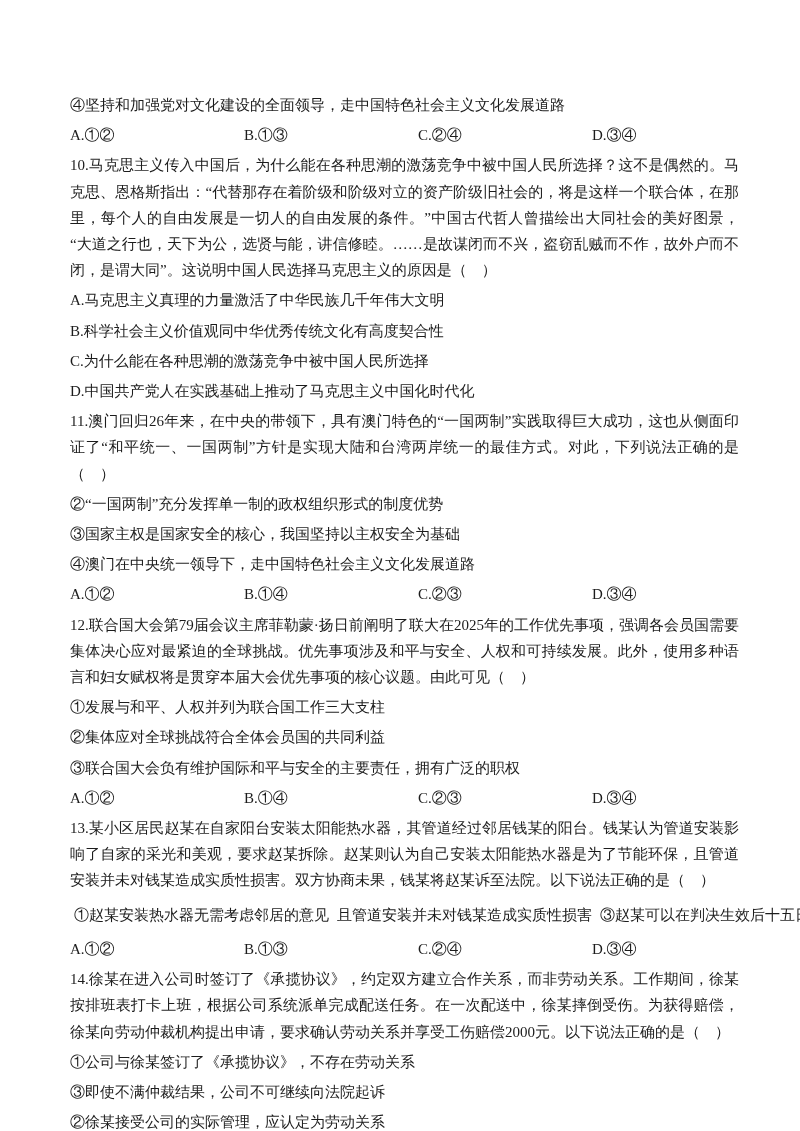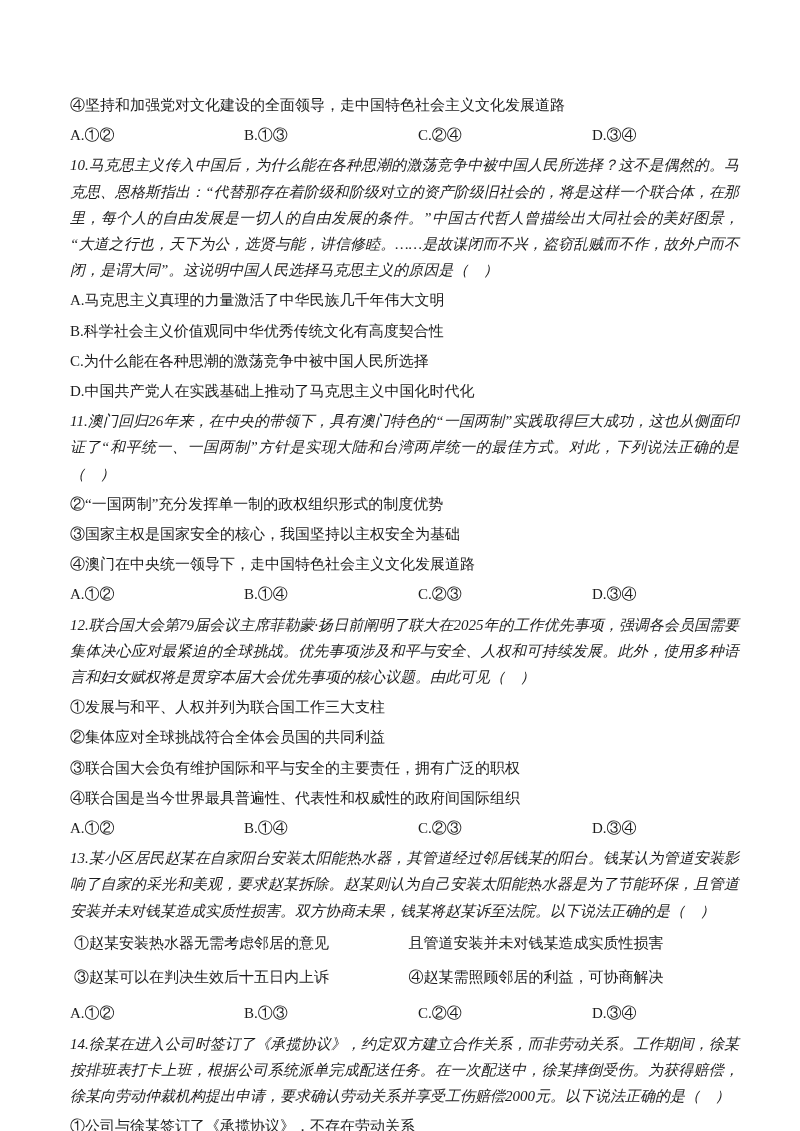--- a/index.html
+++ b/index.html
@@ -22,39 +22,37 @@
     font-size: 15px;
     line-height: 26.2px;
   }
   p, div {
     margin: 4px;
     padding: 0;
   }
   .stem {
     text-align: justify;
     text-justify: inter-ideograph;
-    font-style: italic;
   }
   .line {
     text-align: left;
     white-space: nowrap;
   }
   .answer-row {
     display: grid;
     grid-template-columns: 1fr 1fr 1fr 1fr;
     gap: 27px;
   }
   .answer-row span {
     text-align: left;
     white-space: nowrap;
   }
   .two-col {
     display: grid;
-    grid-template-columns: 1fr 1fr;
-    font-family: Liberation Mono, monospace;
+    grid-template-columns: 1fr 1fr 1fr 1fr;
   }
   .two-col p {
     white-space: nowrap;
   }
 </style>
 </head>
 <body>
 
 <div class="page">
 
@@ -80,21 +78,20 @@
     <span>A.①②</span>
     <span>B.①④</span>
     <span>C.②③</span>
     <span>D.③④</span>
   </div>
 
   <p class="stem">12.联合国大会第79届会议主席菲勒蒙·扬日前阐明了联大在2025年的工作优先事项，强调各会员国需要集体决心应对最紧迫的全球挑战。优先事项涉及和平与安全、人权和可持续发展。此外，使用多种语言和妇女赋权将是贯穿本届大会优先事项的核心议题。由此可见（　）</p>
   <p class="line">①发展与和平、人权并列为联合国工作三大支柱</p>
   <p class="line">②集体应对全球挑战符合全体会员国的共同利益</p>
   <p class="line">③联合国大会负有维护国际和平与安全的主要责任，拥有广泛的职权</p>
-  <p class="line">④联合国是当今世界最具普遍性、代表性和权威性的政府间国际组织</p>
   <div class="answer-row">
     <span>A.①②</span>
     <span>B.①④</span>
     <span>C.②③</span>
     <span>D.③④</span>
   </div>
 
   <p class="stem">13.某小区居民赵某在自家阳台安装太阳能热水器，其管道经过邻居钱某的阳台。钱某认为管道安装影响了自家的采光和美观，要求赵某拆除。赵某则认为自己安装太阳能热水器是为了节能环保，且管道安装并未对钱某造成实质性损害。双方协商未果，钱某将赵某诉至法院。以下说法正确的是（　）</p>
   <div class="two-col">
     <p>①赵某安装热水器无需考虑邻居的意见</p>

